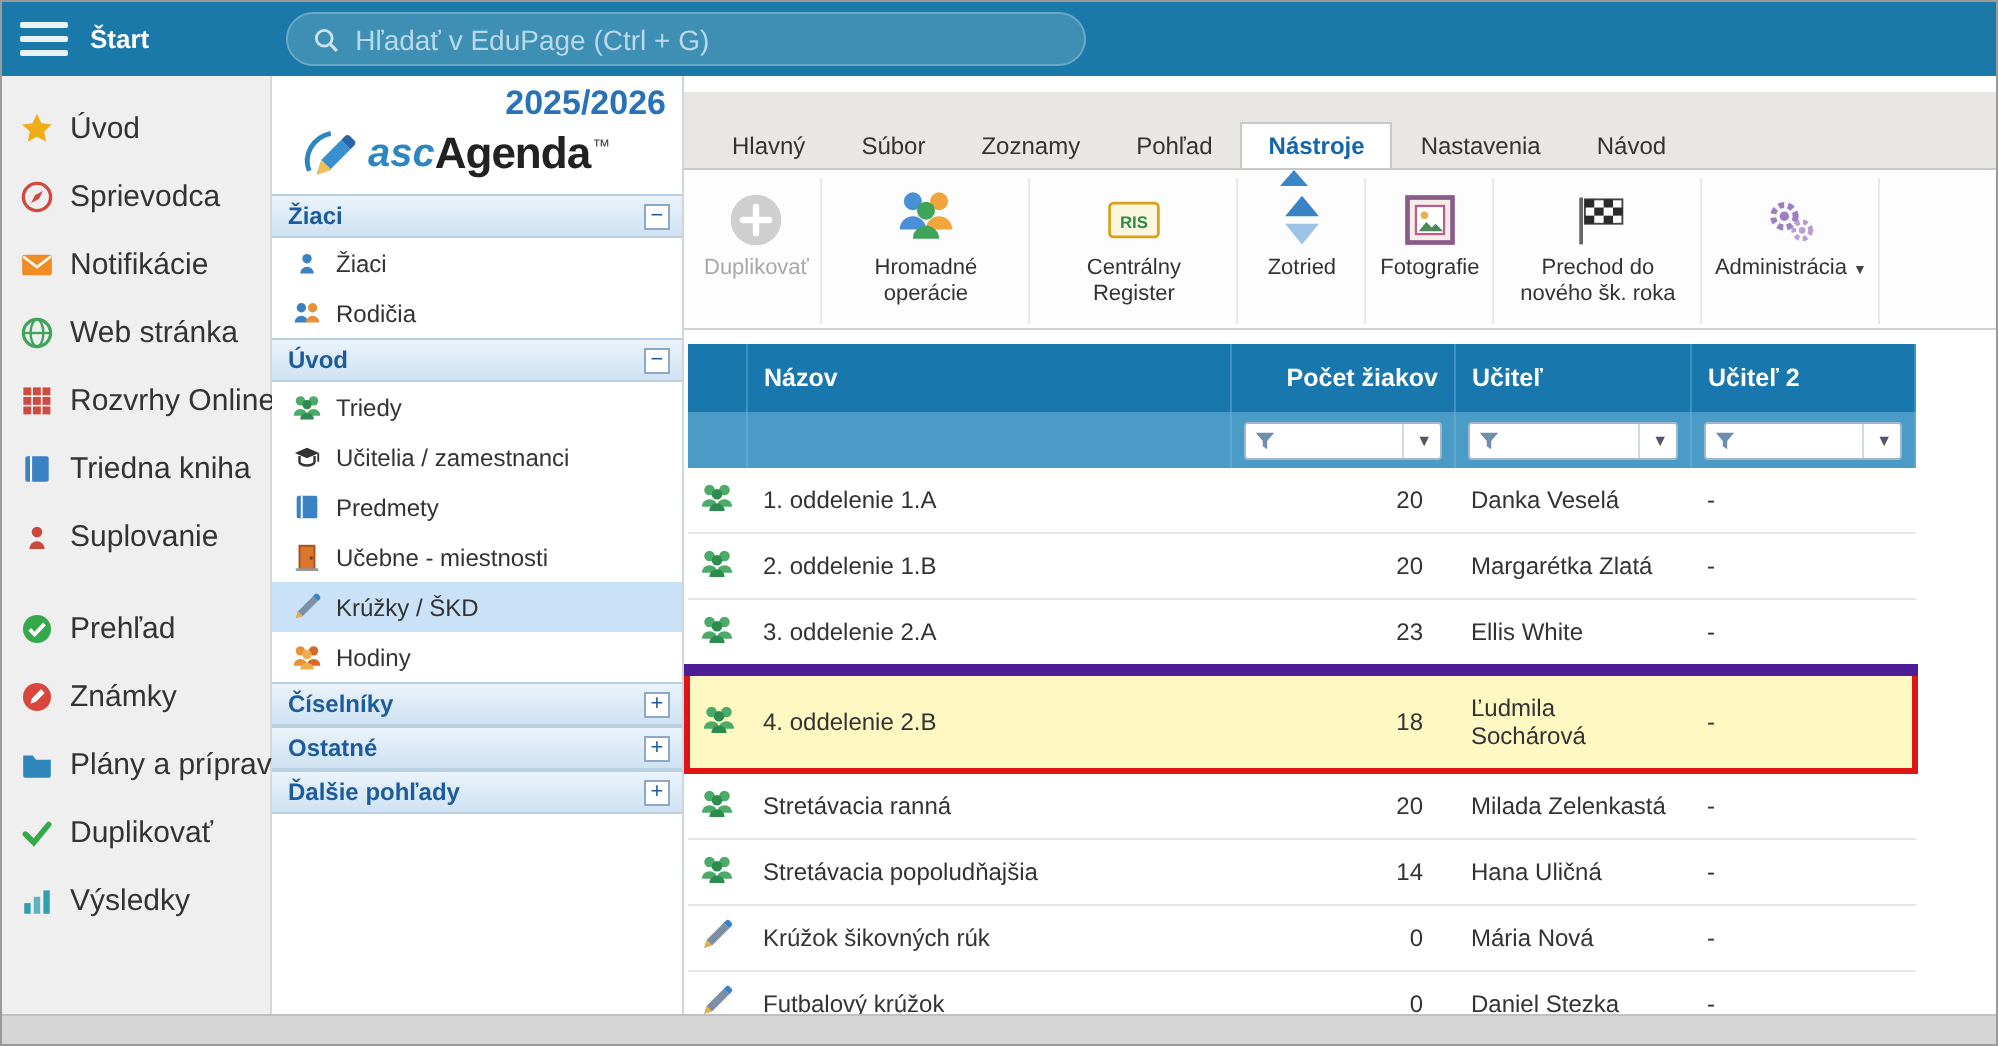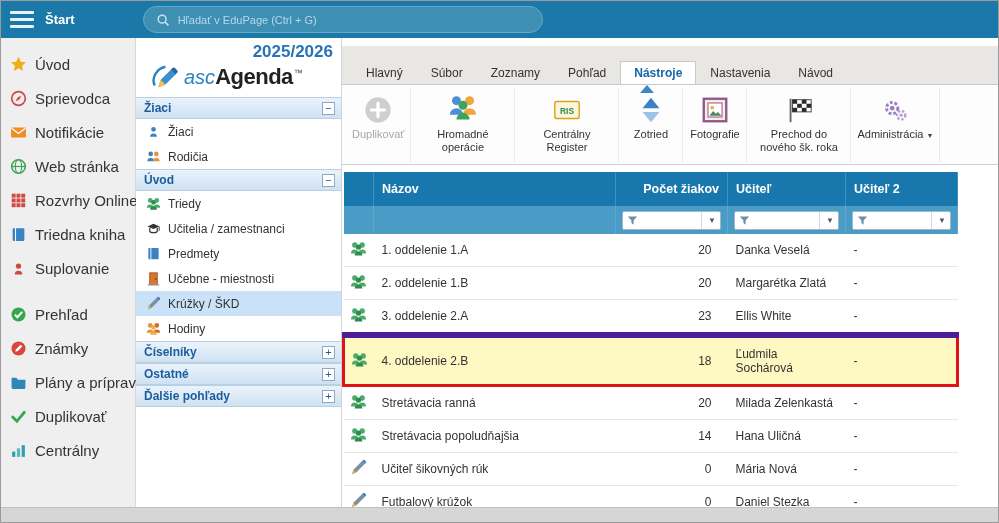--- a/index.html
+++ b/index.html
@@ -6,39 +6,39 @@
   html,body{background:#f4f4f4}
   body{font-family:"Liberation Sans",sans-serif}
   .app{width:999px;height:523px;border:1px solid #9a9a9a;display:flex;flex-direction:column;overflow:hidden;background:#fff}
   
   .topbar{height:37px;background:#1a79a8;display:flex;align-items:center;padding:0 6px;flex:0 0 auto}
   .hamburger{width:24px;height:17px;display:flex;flex-direction:column;justify-content:space-between;cursor:pointer;margin-left:3px}
   .hamburger span{height:3px;background:#e8f2f8;border-radius:1px}
   .start{color:#fff;font-weight:bold;font-size:13px;margin-left:11px}
   .search{margin-left:68px;width:400px;height:27px;background:#3d8fb4;border:1px solid #6aa9c6;border-radius:14px;display:flex;align-items:center;padding:0 12px}
   .search-ic{width:14px;height:14px;display:inline-flex;margin-right:8px}
-  .search-input{flex:1;background:transparent;border:none;outline:none;color:#eaf4fa;font-size:11px;font-family:inherit}
+  .search-input{flex:1;background:transparent;border:none;outline:none;color:#eaf4fa;font-size:14px;font-family:inherit}
   .search-input::placeholder{color:#b9d8e8;opacity:1}
   
   .body{flex:1;display:flex;min-height:0}
   .sidebar{width:135px;background:#efefef;border-right:1px solid #d8d8d8;padding-top:9px;flex:0 0 auto}
   .sb-item{height:34px;display:flex;align-items:center;padding:0 9px;cursor:pointer}
   .sb-item .icon{width:17px;height:17px;flex:0 0 auto;margin-right:8px}
   .sb-label{font-size:15px;color:#333;white-space:nowrap}
   .sb-gap{height:12px}
   .icon{display:inline-flex;align-items:center;justify-content:center}
   .icon svg{width:100%;height:100%}
   
   .panel{width:206px;background:#fff;border-right:1px solid #cdd6e0;flex:0 0 auto;display:flex;flex-direction:column}
   .logo-area{padding:4px 8px 5px}
   .year{text-align:right;color:#2a72b8;font-weight:bold;font-size:17px}
   .logo{display:flex;align-items:center;padding-left:2px}
   .logo-pencil{width:36px;height:30px;margin-right:2px;display:inline-flex}
   .logo-pencil svg{width:100%;height:100%}
-  .logo-asc{color:#2e86c1;font-size:20px;font-style:italic;font-weight:normal}
+  .logo-asc{color:#2e86c1;font-size:20px;font-style:italic;font-weight:bold}
   .logo-agenda{color:#222;font-size:22px;font-weight:bold;letter-spacing:-0.5px}
   .logo-tm{font-size:9px;color:#444;margin-left:1px;align-self:flex-start;padding-top:6px}
   .sec-header{height:22px;background:linear-gradient(#eaf3fb,#cfe2f2);border-top:1px solid #b9cfe2;border-bottom:1px solid #b9cfe2;display:flex;align-items:center;justify-content:space-between;padding:0 6px 0 8px;cursor:pointer}
   .sec-label{font-size:12px;font-weight:bold;color:#1c5c9c}
   .sec-toggle{width:13px;height:13px;background:#fff;border:1px solid #8fa9c4;color:#1c5c9c;font-size:11px;line-height:11px;text-align:center;cursor:pointer}
   .p-item{height:25px;display:flex;align-items:center;padding:0 8px 0 10px;cursor:pointer;font-size:12px;color:#333}
   .p-item .icon{width:15px;height:15px;margin-right:7px;flex:0 0 auto}
   .p-item.selected{background:#c9e2f7}
   .p-label{white-space:nowrap}
   
@@ -201,21 +201,21 @@
           <span class="sb-label">Duplikovať</span>
         </div>
         <div class="sb-item">
           <span class="icon" style="width: 17px; height: 17px; color: rgb(46, 159, 174);">
             <svg xmlns="http://www.w3.org/2000/svg" viewBox="0 0 16 16">
               <rect x="2" y="9" width="3" height="5" fill="currentColor"></rect>
               <rect x="6.5" y="6" width="3" height="8" fill="currentColor" opacity="0.75"></rect>
               <rect x="11" y="3" width="3" height="11" fill="currentColor"></rect>
             </svg>
           </span>
-          <span class="sb-label">Centrálny</span>
+          <span class="sb-label">Výsledky</span>
         </div>
       </nav>
 
     <nav class="panel">
       <div class="logo-area">
         <div class="year">2025/2026</div>
         <div class="logo">
           <span class="logo-pencil">
             <svg viewBox="0 0 36 32">
                 <path d="M8 25c-3.5-8.5 2-18 11.5-20" fill="none" stroke="#2e86c1" stroke-width="2.6"></path>
@@ -578,21 +578,21 @@
                 <td class="col-teacher2">-</td>
               </tr>
               <tr>
                 <td class="col-icon"><span class="icon" style="width: 17px; height: 17px;">
                     <svg xmlns="http://www.w3.org/2000/svg" viewBox="0 0 16 16">
                       <path d="M2 14l1.2-3.8 8-8 2.6 2.6-8 8z" fill="#7c8fa3"></path>
                       <path d="M11.2 2.2l2.6 2.6 1-1a1.2 1.2 0 0 0 0-1.7l-.9-.9a1.2 1.2 0 0 0-1.7 0z" fill="#3b82c4"></path>
                       <path d="M2 14l1.2-3.8 2.6 2.6z" fill="#e8b24a"></path>
                     </svg>
                   </span></td>
-                <td class="col-name">Učiteľ šikovných rúk</td>
+                <td class="col-name">Krúžok šikovných rúk</td>
                 <td class="col-count">0</td>
                 <td class="col-teacher">Mária Nová</td>
                 <td class="col-teacher2">-</td>
               </tr>
               <tr>
                 <td class="col-icon"><span class="icon" style="width: 17px; height: 17px;">
                     <svg xmlns="http://www.w3.org/2000/svg" viewBox="0 0 16 16">
                       <path d="M2 14l1.2-3.8 8-8 2.6 2.6-8 8z" fill="#7c8fa3"></path>
                       <path d="M11.2 2.2l2.6 2.6 1-1a1.2 1.2 0 0 0 0-1.7l-.9-.9a1.2 1.2 0 0 0-1.7 0z" fill="#3b82c4"></path>
                       <path d="M2 14l1.2-3.8 2.6 2.6z" fill="#e8b24a"></path>

